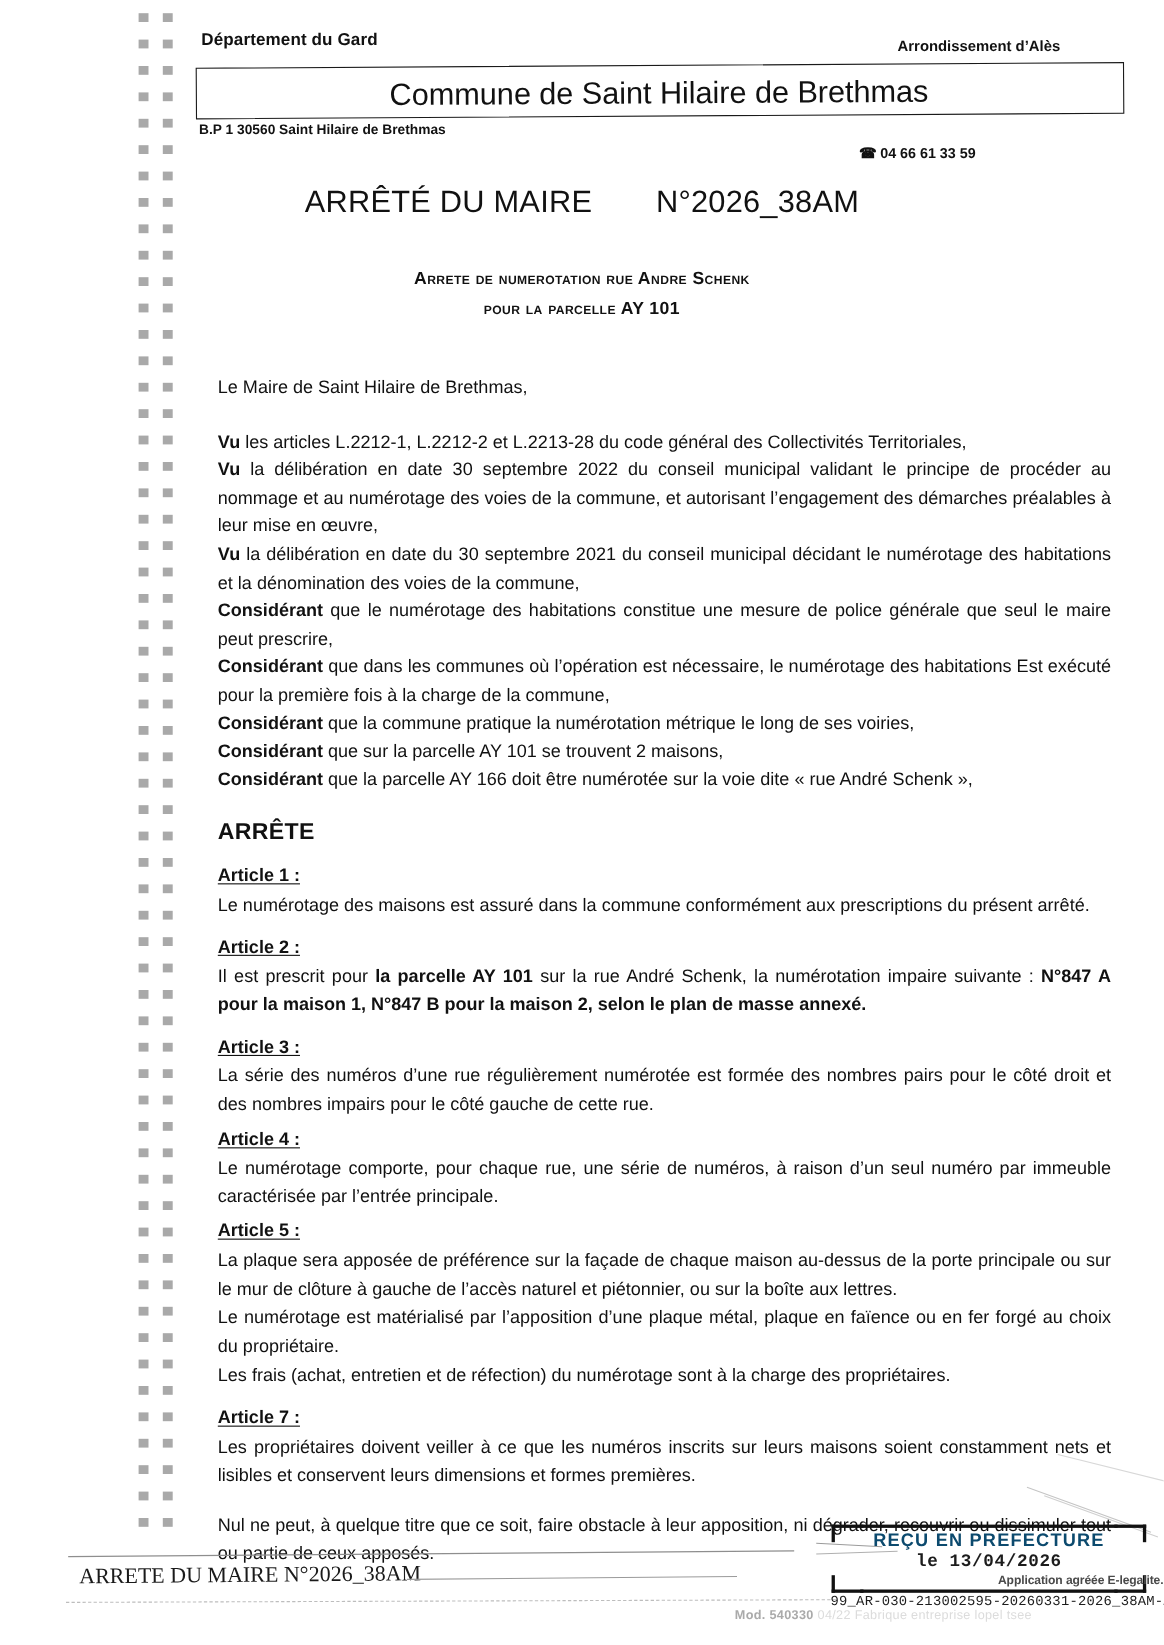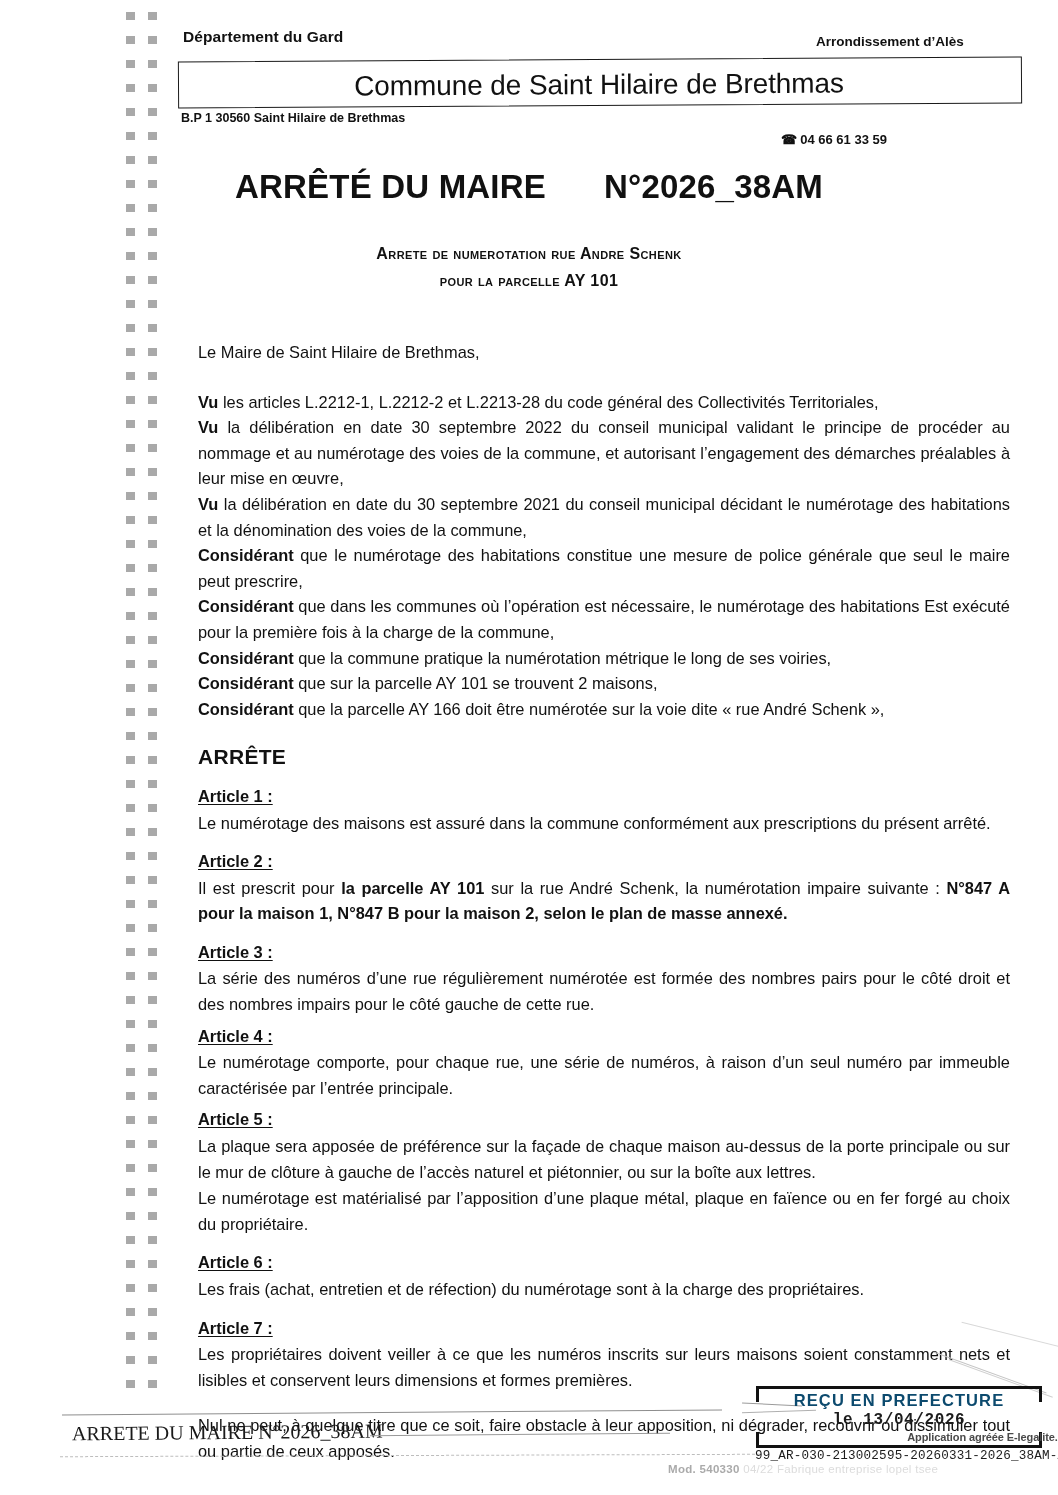--- a/index.html
+++ b/index.html
@@ -100,22 +100,22 @@
     margin-right: 3px;
   }
 
   
   .title-main {
     position: absolute;
     left: 0;
     top: 168px;
     width: 1058px;
     text-align: center;
-    font-size: 33px;
-    font-weight: bold;
+    font-size: 28px;
+    font-weight: normal;
     letter-spacing: .2px;
   }
   .title-main .gap { display: inline-block; width: 58px; }
   .subtitle {
     position: absolute;
     left: 0;
     top: 240px;
     width: 1058px;
     text-align: center;
     font-size: 16px;
@@ -484,21 +484,20 @@
         <p class="art-body">Le numérotage des maisons est assuré dans la commune conformément aux prescriptions du présent arrêté.</p>
         <p class="art-head">Article 2 :</p>
         <p class="art-body"><span>Il est prescrit pour </span><span class="kw">la parcelle AY 101</span><span> sur la rue André Schenk, la numérotation impaire suivante : </span><span class="kw">N°847 A pour la maison 1, N°847 B pour la maison 2, selon le plan de masse annexé.</span></p>
         <p class="art-head">Article 3 :</p>
         <p class="art-body">La série des numéros d’une rue régulièrement numérotée est formée des nombres pairs pour le côté droit et des nombres impairs pour le côté gauche de cette rue.</p>
         <p class="art-head tight">Article 4 :</p>
         <p class="art-body">Le numérotage comporte, pour chaque rue, une série de numéros, à raison d’un seul numéro par immeuble caractérisée par l’entrée principale.</p>
         <p class="art-head tight">Article 5 :</p>
         <p class="art-body">La plaque sera apposée de préférence sur la façade de chaque maison au-dessus de la porte principale ou sur le mur de clôture à gauche de l’accès naturel et piétonnier, ou sur la boîte aux lettres.</p>
         <p class="art-body">Le numérotage est matérialisé par l’apposition d’une plaque métal, plaque en faïence ou en fer forgé au choix du propriétaire.</p>
-        <p class="art-head">Article 6 :</p>
         <p class="art-body">Les frais (achat, entretien et de réfection) du numérotage sont à la charge des propriétaires.</p>
         <p class="art-head">Article 7 :</p>
         <p class="art-body">Les propriétaires doivent veiller à ce que les numéros inscrits sur leurs maisons soient constamment nets et lisibles et conservent leurs dimensions et formes premières.</p>
       </div>
     <div class="spacer-par"></div>
     <p>Nul ne peut, à quelque titre que ce soit, faire obstacle à leur apposition, ni dégrader, recouvrir ou dissimuler tout ou partie de ceux apposés.</p>
   </div>
 
   <div class="foot-line-top"></div>
   <div class="foot-title">ARRETE DU MAIRE N°2026_38AM</div>

